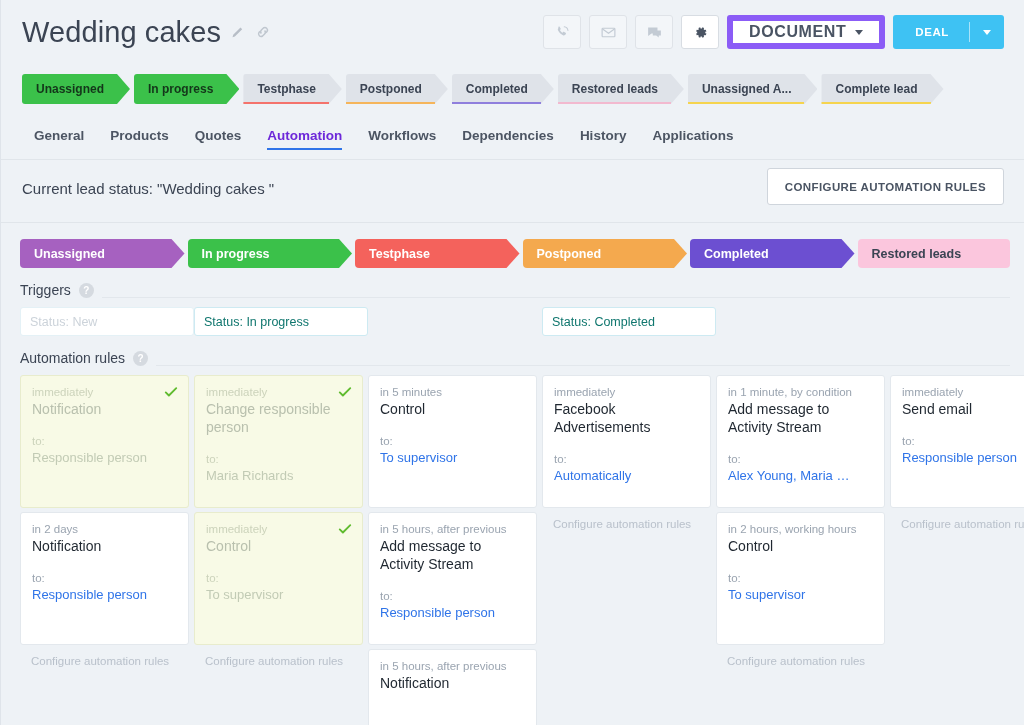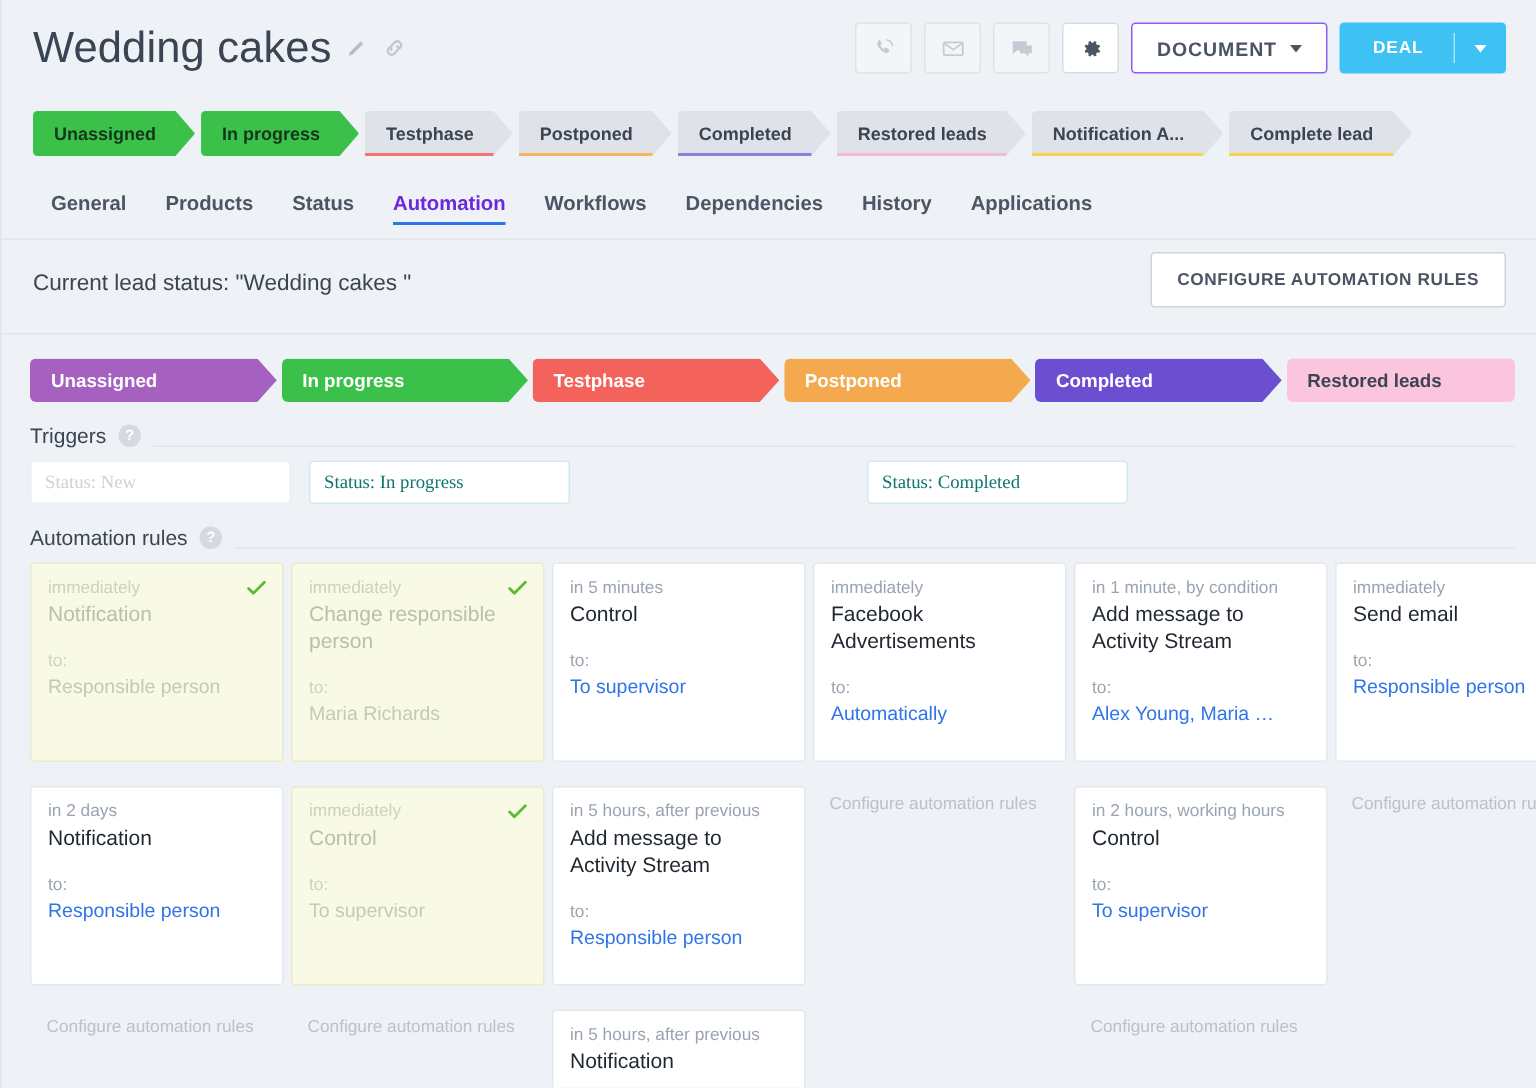--- a/index.html
+++ b/index.html
@@ -22,23 +22,23 @@
   .ic-pencil svg, .ic-link svg { display: block; }
 
   .toolbar { position: absolute; right: 20px; top: 15px; display: flex; align-items: center; gap: 8px; }
   .tb-btn {
     width: 38px; height: 34px; border: 1px solid #dfe3e8; border-radius: 3px;
     background: #f3f6f9; display: flex; align-items: center; justify-content: center;
   }
   .tb-btn.plain { background: #fff; border-color: #d8dde3; }
   .tb-btn svg { display: block; }
   .doc-btn {
-    height: 34px; padding: 0 16px; border: 1px solid #8b5cf6; border-radius: 3px; background: #fff;
+    height: 34px; padding: 0 16px; border: 6px solid #8b5cf6; border-radius: 3px; background: #fff;
     display: flex; align-items: center; gap: 9px;
-    font-size: 13px; font-weight: 700; letter-spacing: .6px; color: #4a5463;
+    font-size: 16px; font-weight: 700; letter-spacing: .6px; color: #4a5463;
   }
   .deal-btn {
     height: 34px; background: #3ec2f3; border-radius: 3px; display: flex; align-items: center;
     color: #fff; font-size: 11.5px; font-weight: 700; letter-spacing: .6px;
   }
   .deal-btn .lbl { padding: 0 20px 0 22px; }
   .deal-btn .sep { width: 1px; height: 20px; background: rgba(255,255,255,.55); }
   .deal-btn .car { padding: 0 13px; display: flex; align-items: center; }
   .caret { width: 0; height: 0; border-left: 4.5px solid transparent; border-right: 4.5px solid transparent; border-top: 5px solid currentColor; }
 
@@ -89,36 +89,36 @@
   .sect { display: flex; align-items: flex-end; gap: 8px; padding: 14px 14px 0 20px; }
   .sect .lab { font-size: 14px; color: #3b4453; white-space: nowrap; }
   .qmark {
     width: 15px; height: 15px; border-radius: 50%; background: #d5dae0; color: #fff;
     font-size: 10px; font-weight: 700; display: flex; align-items: center; justify-content: center;
   }
   .sect .line { flex: 1; height: 1px; background: #e2e7ec; }
 
   
   .triggers { display: flex; padding: 9px 0 0 20px; gap: 0; }
-  .tcell { width: 174px; margin-right: 12px; font-family: Liberation Serif, serif; }
+  .tcell { width: 174px; margin-right: 0; }
   .tinput {
     height: 29px; border: 1px solid #cdeaf2; border-radius: 3px; background: #fff;
     display: flex; align-items: center; padding: 0 9px;
     font-size: 12.5px; color: #0f766e; white-space: nowrap; overflow: hidden;
   }
   .tinput.ghost { color: #ccd3da; border-color: #e4f1f6; }
   .tcell.gap { visibility: hidden; }
 
   
   .grid { position: relative; padding: 9px 0 0 20px; }
   .row { display: flex; align-items: flex-start; }
   .col { width: 174px; flex: 0 0 174px; }
   .card {
     width: 169px; min-height: 133px; background: #fff; border: 1px solid #e3e8ed; border-radius: 3px;
-    padding: 10px 11px 12px 11px; position: relative; margin-bottom: 16px;
+    padding: 10px 11px 12px 11px; position: relative; margin-bottom: 4px;
   }
   .card.done { background: #f8fae6; border-color: #e8eccd; }
   .card .when { font-size: 11.5px; color: #9aa4b0; margin-bottom: 3px; padding-right: 16px; }
   .card .what { font-size: 14px; color: #1f2730; line-height: 1.28; font-weight: 400; }
   .card .to { font-size: 11.5px; color: #9aa4b0; margin-top: 16px; }
   .card .who { font-size: 13px; color: #2f74e8; margin-top: 3px; white-space: nowrap; overflow: hidden; }
   .card.done .when { color: #ccd3bb; }
   .card.done .what { color: #b9c0ae; }
   .card.done .to { color: #ccd3bb; }
   .card.done .who { color: #c2cbb5; }
@@ -211,33 +211,33 @@
       </div>
       <div class="schip">
         <span>Completed</span>
         <span class="ul" style="background: rgb(143, 127, 221);"></span>
       </div>
       <div class="schip">
         <span>Restored leads</span>
         <span class="ul" style="background: rgb(242, 185, 207);"></span>
       </div>
       <div class="schip">
-        <span>Notification A...</span>
+        <span>Unassigned A...</span>
         <span class="ul" style="background: rgb(245, 212, 78);"></span>
       </div>
       <div class="schip">
         <span>Complete lead</span>
         <span class="ul" style="background: rgb(245, 212, 78);"></span>
       </div>
     </div>
 
   <div class="tabs">
       <div class="tab">General</div>
       <div class="tab">Products</div>
-      <div class="tab">Status</div>
+      <div class="tab">Quotes</div>
       <div class="tab sel">Automation</div>
       <div class="tab">Workflows</div>
       <div class="tab">Dependencies</div>
       <div class="tab">History</div>
       <div class="tab">Applications</div>
     </div>
   <div class="hr"></div>
 
   <div class="leadrow">
     <div class="leadtext">Current lead status: "Wedding cakes "</div>

